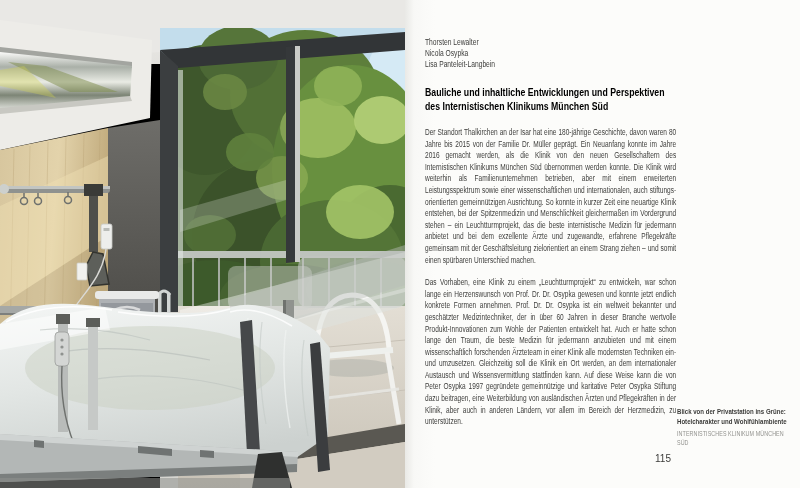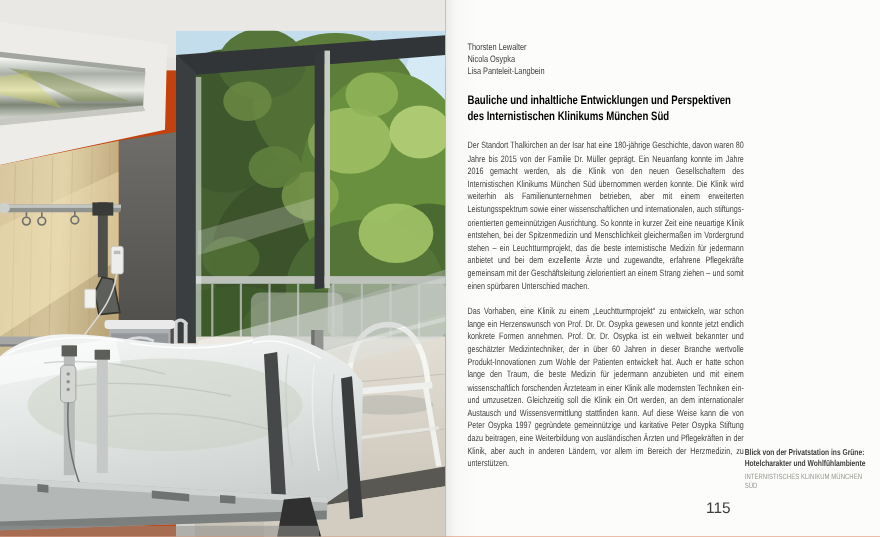--- a/index.html
+++ b/index.html
@@ -1,36 +1,36 @@
 <!DOCTYPE html>
 <html><head>
 <meta charset="utf-8">
 <style>
   html,body{margin:0;padding:0;background:#ffffff;}
   body{width:800px;height:488px;overflow:hidden;font-family:"Liberation Sans",sans-serif;}
-  .spread{position:relative;width:800px;height:488px;background:#c2410c;overflow:hidden;}
+  .spread{position:relative;width:800px;height:488px;background:#000000;overflow:hidden;}
   .photo{position:absolute;left:0;top:0;width:405px;height:488px;}
   .photo svg{display:block;}
   .page{position:absolute;left:405px;top:0;width:395px;height:488px;
         background:linear-gradient(to right,#e9e9e6 0,#f8f8f6 9px,#fcfcfa 30px);}
   .cond{transform:scaleX(0.78);transform-origin:0 0;}
   .authors{position:absolute;left:20px;top:37px;width:322px;
            font-size:8.6px;line-height:10.8px;color:#3c3c3a;}
   .heading{position:absolute;left:20px;top:86px;width:322px;
            font-size:11.2px;line-height:13.6px;font-weight:bold;color:#48484
 
 6;}
   .bodytext{position:absolute;left:20px;top:127px;width:322px;
             font-size:8.4px;line-height:11.6px;color:#3e3e3c;text-align:justify;}
   .bodytext p{margin:0 0 11px 0;}
   .caption{position:absolute;left:272px;top:407px;width:152px;
            font-size:7.8px;line-height:9.8px;font-weight:bold;color:#3c3c3a;}
   .caption .src{font-weight:normal;font-size:6.9px;color:#92928e;margin-top:2px;letter-spacing:0.1px;}
-  .pagenum{position:absolute;left:230px;top:453px;width:36px;text-align:center;
-           font-size:14px;color:#3c3c3a;}
+  .pagenum{position:absolute;left:230px;top:453px;width:36px;text-align:right;
+           font-size:10px;color:#3c3c3a;}
 </style>
 </head>
 <body>
 
 <div class="spread">
 
   <div class="photo">
     <svg viewBox="0 0 405 488" width="405" height="488" xmlns="http://www.w3.org/2000/svg">
       <defs>
         <linearGradient id="gCeil" x1="0" y1="0" x2="1" y2="1">

